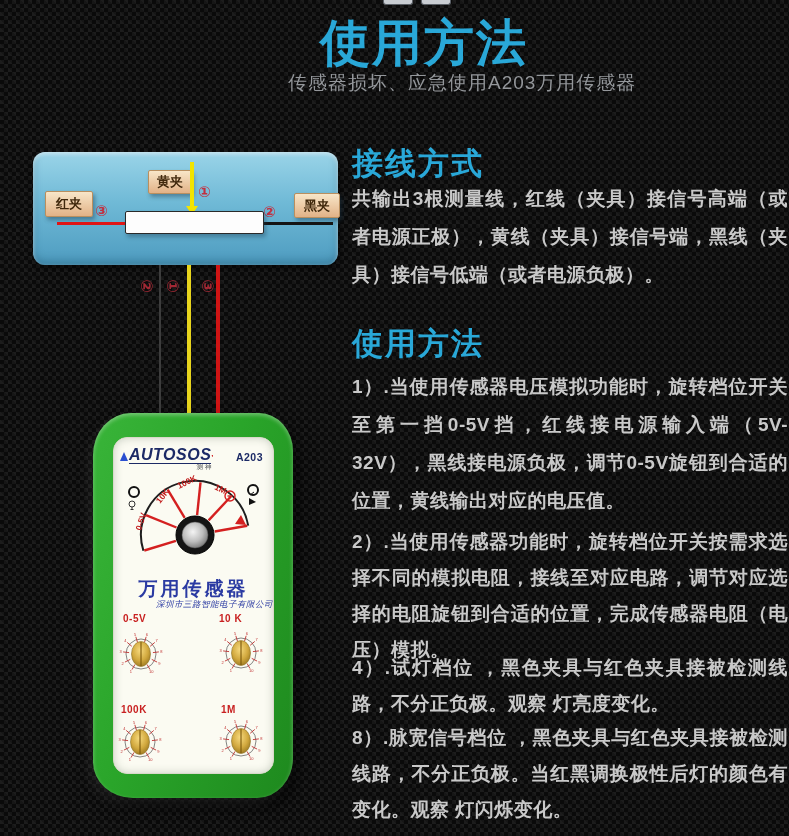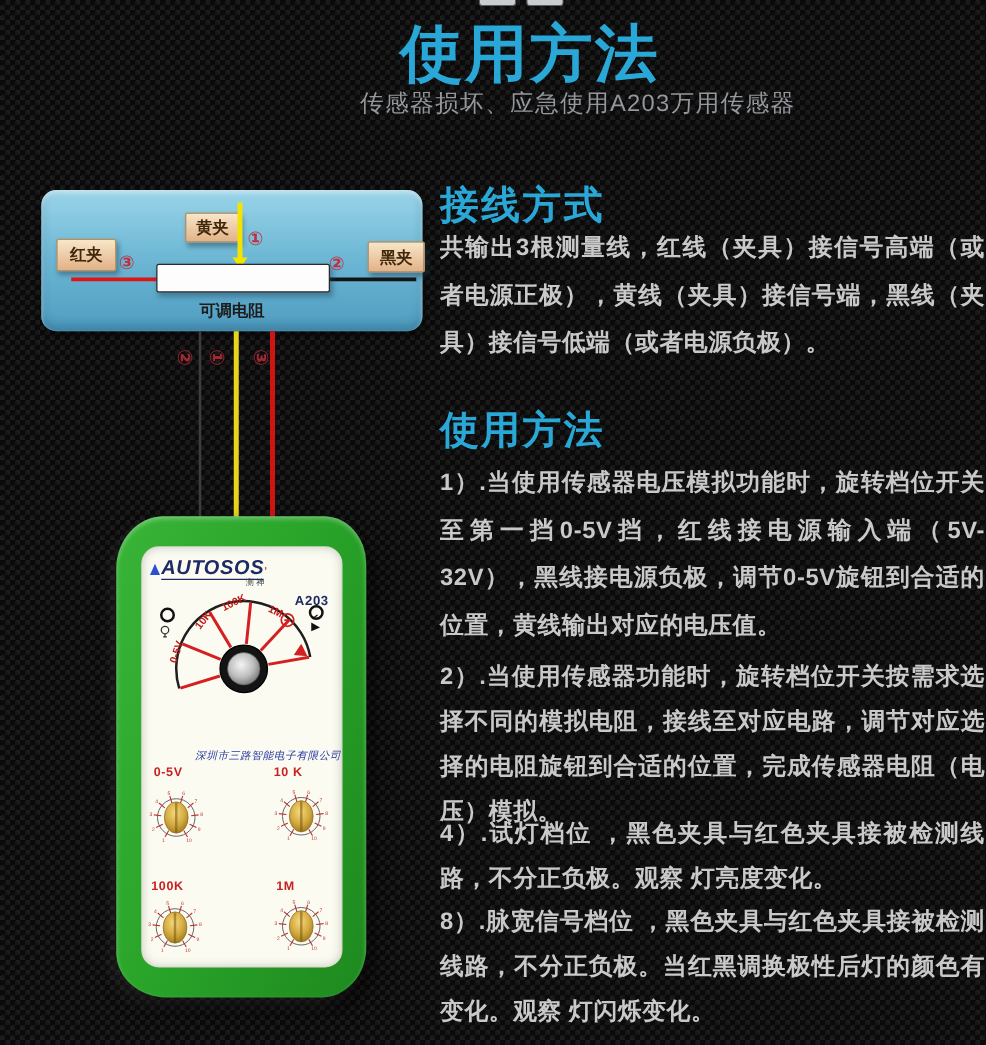--- a/index.html
+++ b/index.html
@@ -39,21 +39,21 @@
     border-radius:38px 34px 36px 40px/42px 38px 40px 36px;
     background:linear-gradient(110deg,#39b439 0%,#2aa52a 45%,#1e891e 100%);
     box-shadow:-5px 6px 12px rgba(120,120,120,.15), 6px 10px 16px rgba(0,0,0,.55), inset 0 2px 4px rgba(255,255,255,.35);}
   .panel{left:20px;top:24px;width:159px;height:335px;border-radius:14px;background:#fbfbf2;
     border:1px solid #d9d9ca;box-shadow:inset 0 0 8px rgba(60,80,60,.25);}
   .brand{left:6px;top:9px;line-height:1;}
   .brand-tri{display:inline-block;width:0;height:0;border-left:4px solid transparent;border-right:4px solid transparent;border-bottom:9px solid #2b4fd0;vertical-align:-1px;margin-right:1px;}
   .brand-name{font-size:16px;font-weight:800;font-style:italic;color:#1c2a66;border-bottom:1.5px solid #1c2a66;letter-spacing:.5px;margin-top:42px;}
   .brand-mark{color:#d02020;font-size:8px;font-weight:800;}
   .brand-sub{display:block;text-align:right;font-size:6.5px;color:#45494e;margin-top:1px;letter-spacing:2px;}
-  .model{right:10px;top:13px;font-size:10.5px;font-weight:800;color:#1c2a66;letter-spacing:.5px;margin-top:24px;}
+  .model{right:10px;top:13px;font-size:10.5px;font-weight:800;color:#1c2a66;letter-spacing:.5px;}
   .product-name{left:0;right:0;top:138px;text-align:center;font-size:19px;font-weight:700;color:#2a3aa2;
     font-family:"DejaVu Serif","Liberation Serif",serif;letter-spacing:3px;}
   .company{left:0;right:0;top:161px;text-align:right;font-size:8.5px;font-style:italic;color:#2a3aa2;letter-spacing:.5px;}
   .knob-label{font-size:10px;font-weight:800;color:#c82020;letter-spacing:.5px;}
   
   .sec-heading{font-size:31px;font-weight:800;color:#29a8d8;letter-spacing:2px;white-space:nowrap;}
   .body-text{width:436px;font-size:19px;font-weight:700;color:#c9c9c9;line-height:38px;letter-spacing:.5px;text-align:justify;}
   .lh36{line-height:36px;}
 </style>
 </head>
@@ -88,21 +88,20 @@
 
   <div class="abs clip-box" style="left:12px;top:39px;width:46px;height:24px;line-height:24px;">红夹</div>
   <div class="abs circ-num" style="left:62px;top:51px;">③</div>
 
   <div class="abs clip-box" style="left:261px;top:41px;width:44px;height:23px;line-height:23px;text-align:center;">黑夹</div>
   <div class="abs circ-num" style="left:230px;top:52px;">②</div>
 
   <div class="abs h-line" style="left:24px;top:70px;width:70px;background:#e01515;"></div>
   <div class="abs h-line" style="left:228px;top:70px;width:72px;background:#141414;height:2.5px;"></div>
   <div class="abs resistor" style="left:92px;top:59px;width:137px;height:21px;"></div>
-  <div class="abs diagram-caption">可调电阻</div>
 </div>
 
 <div class="abs wire" style="left:159px;width:2px;background:#3d3d3d;"></div>
 <div class="abs wire" style="left:187px;width:4px;background:#e8d51d;"></div>
 <div class="abs wire" style="left:216px;width:4px;background:#cf1414;"></div>
 <div class="abs wire-num" style="left:137px;">②</div>
 <div class="abs wire-num" style="left:163px;">①</div>
 <div class="abs wire-num" style="left:198px;">③</div>
 
 <div class="abs device">
@@ -143,20 +142,21 @@
         <line x1="8.5" y1="36.5" x2="11.5" y2="36.5"></line>
       </g>
       <g>
         <path d="M128,22 l4,-3" stroke="#111" stroke-width="1" fill="none"></path>
         <polygon points="127,25 134,29 127,32" fill="#111"></polygon>
       </g>
       <circle cx="73" cy="62" r="19" fill="#141414" stroke="#000" stroke-width="1"></circle>
       <circle cx="73" cy="62" r="13" fill="url(#metalGrad)" stroke="#555" stroke-width=".5"></circle>
     </svg>
 
+    <div class="abs product-name">万用传感器</div>
     <div class="abs company">深圳市三路智能电子有限公司</div>
 
     <div class="abs knob-label" style="left:9px;top:175px;">0-5V</div>
     <div class="abs knob-label" style="left:105px;top:175px;">10 K</div>
     <div class="abs knob-label" style="left:7px;top:266px;">100K</div>
     <div class="abs knob-label" style="left:107px;top:266px;">1M</div>
 
     <svg class="abs knob" style="left:5px;top:190px;" width="44" height="50" viewBox="0 0 44 50">
         <circle cx="22" cy="26" r="15" fill="none" stroke="#666" stroke-width="0.8"></circle>
         <line x1="15.999999999999995" y1="36.392304845413264" x2="12.999999999999993" y2="41.58845726811989" stroke="#c03030" stroke-width="0.9"></line>

